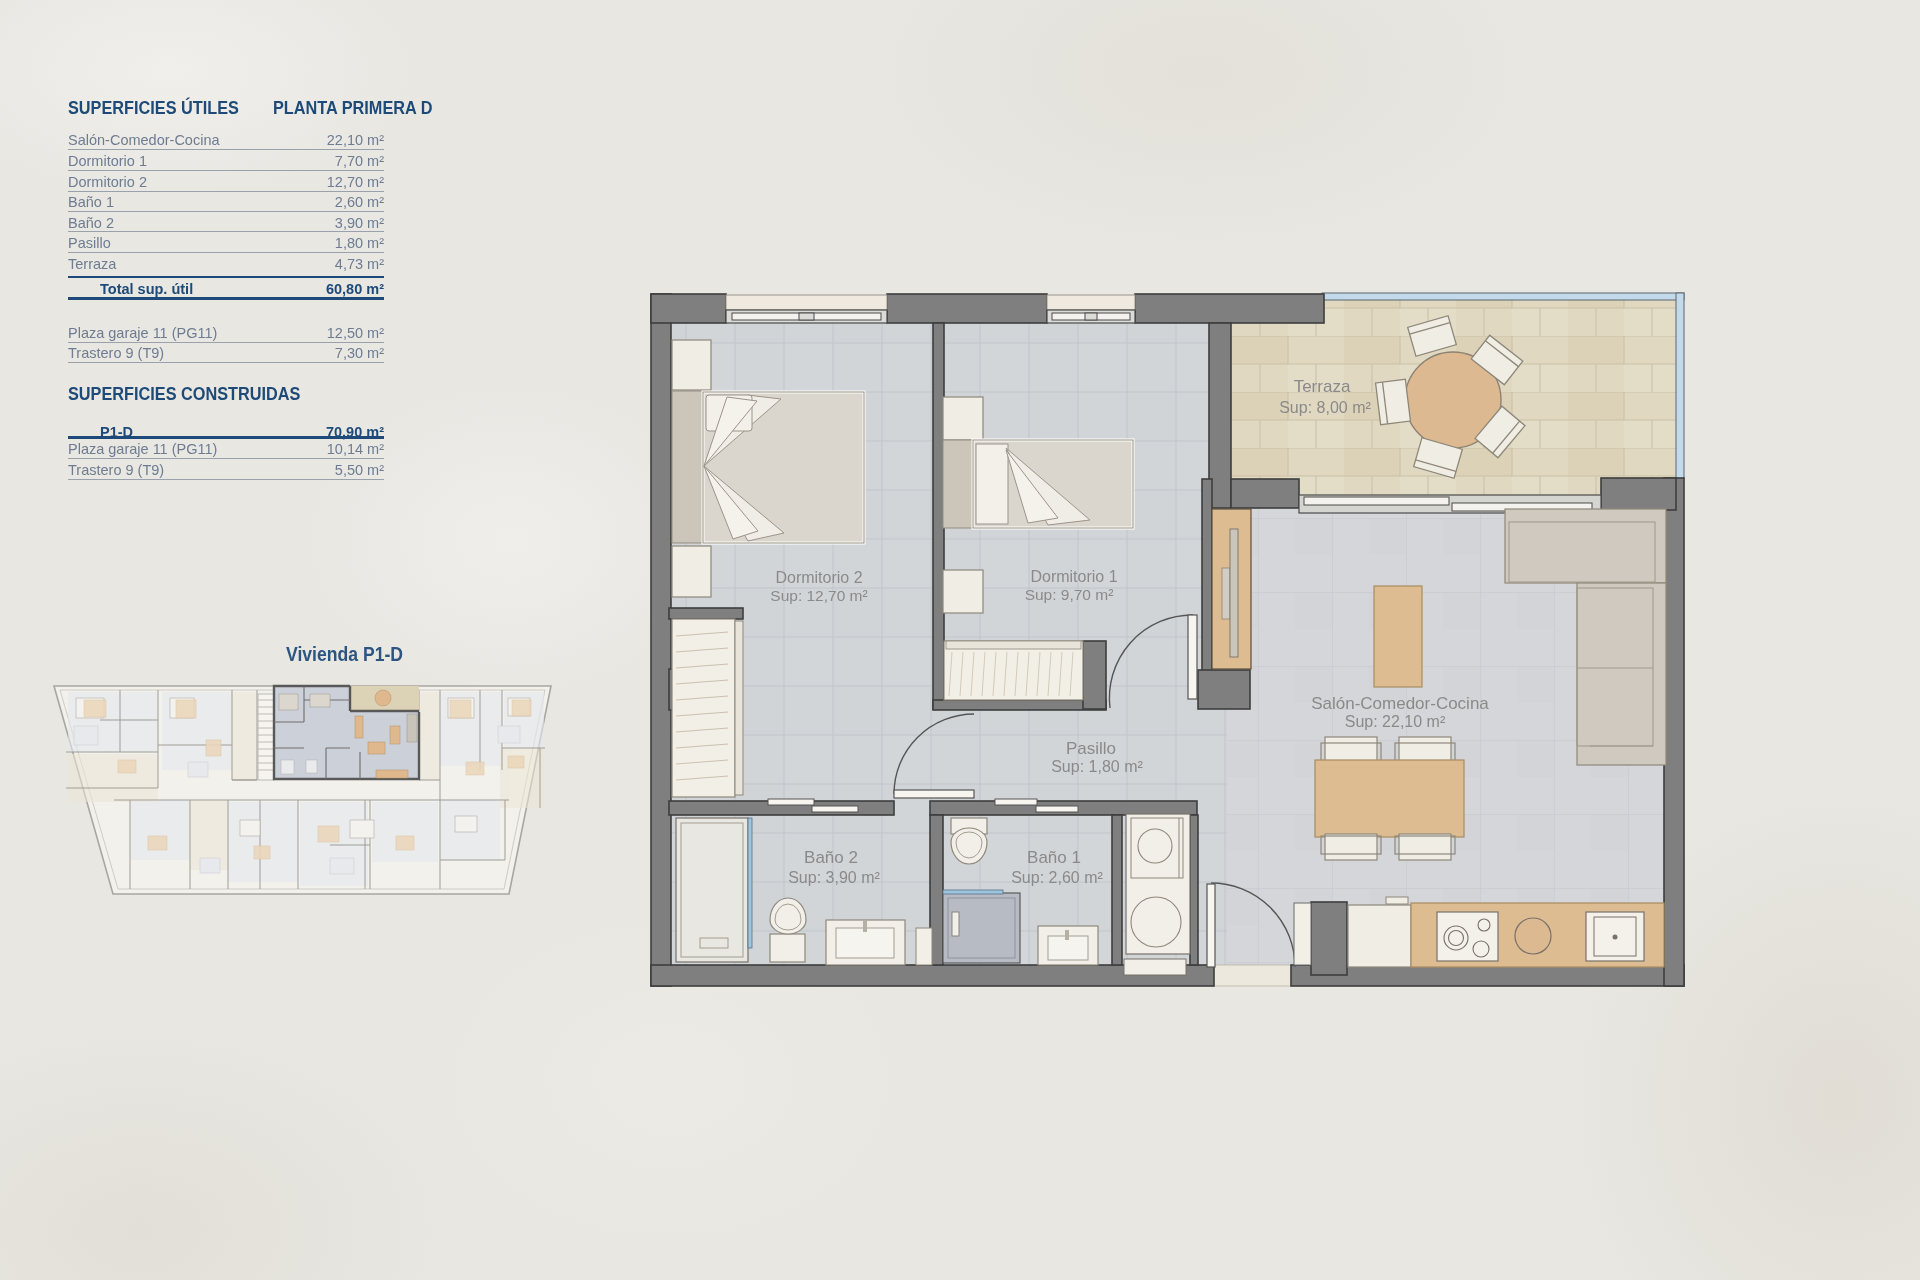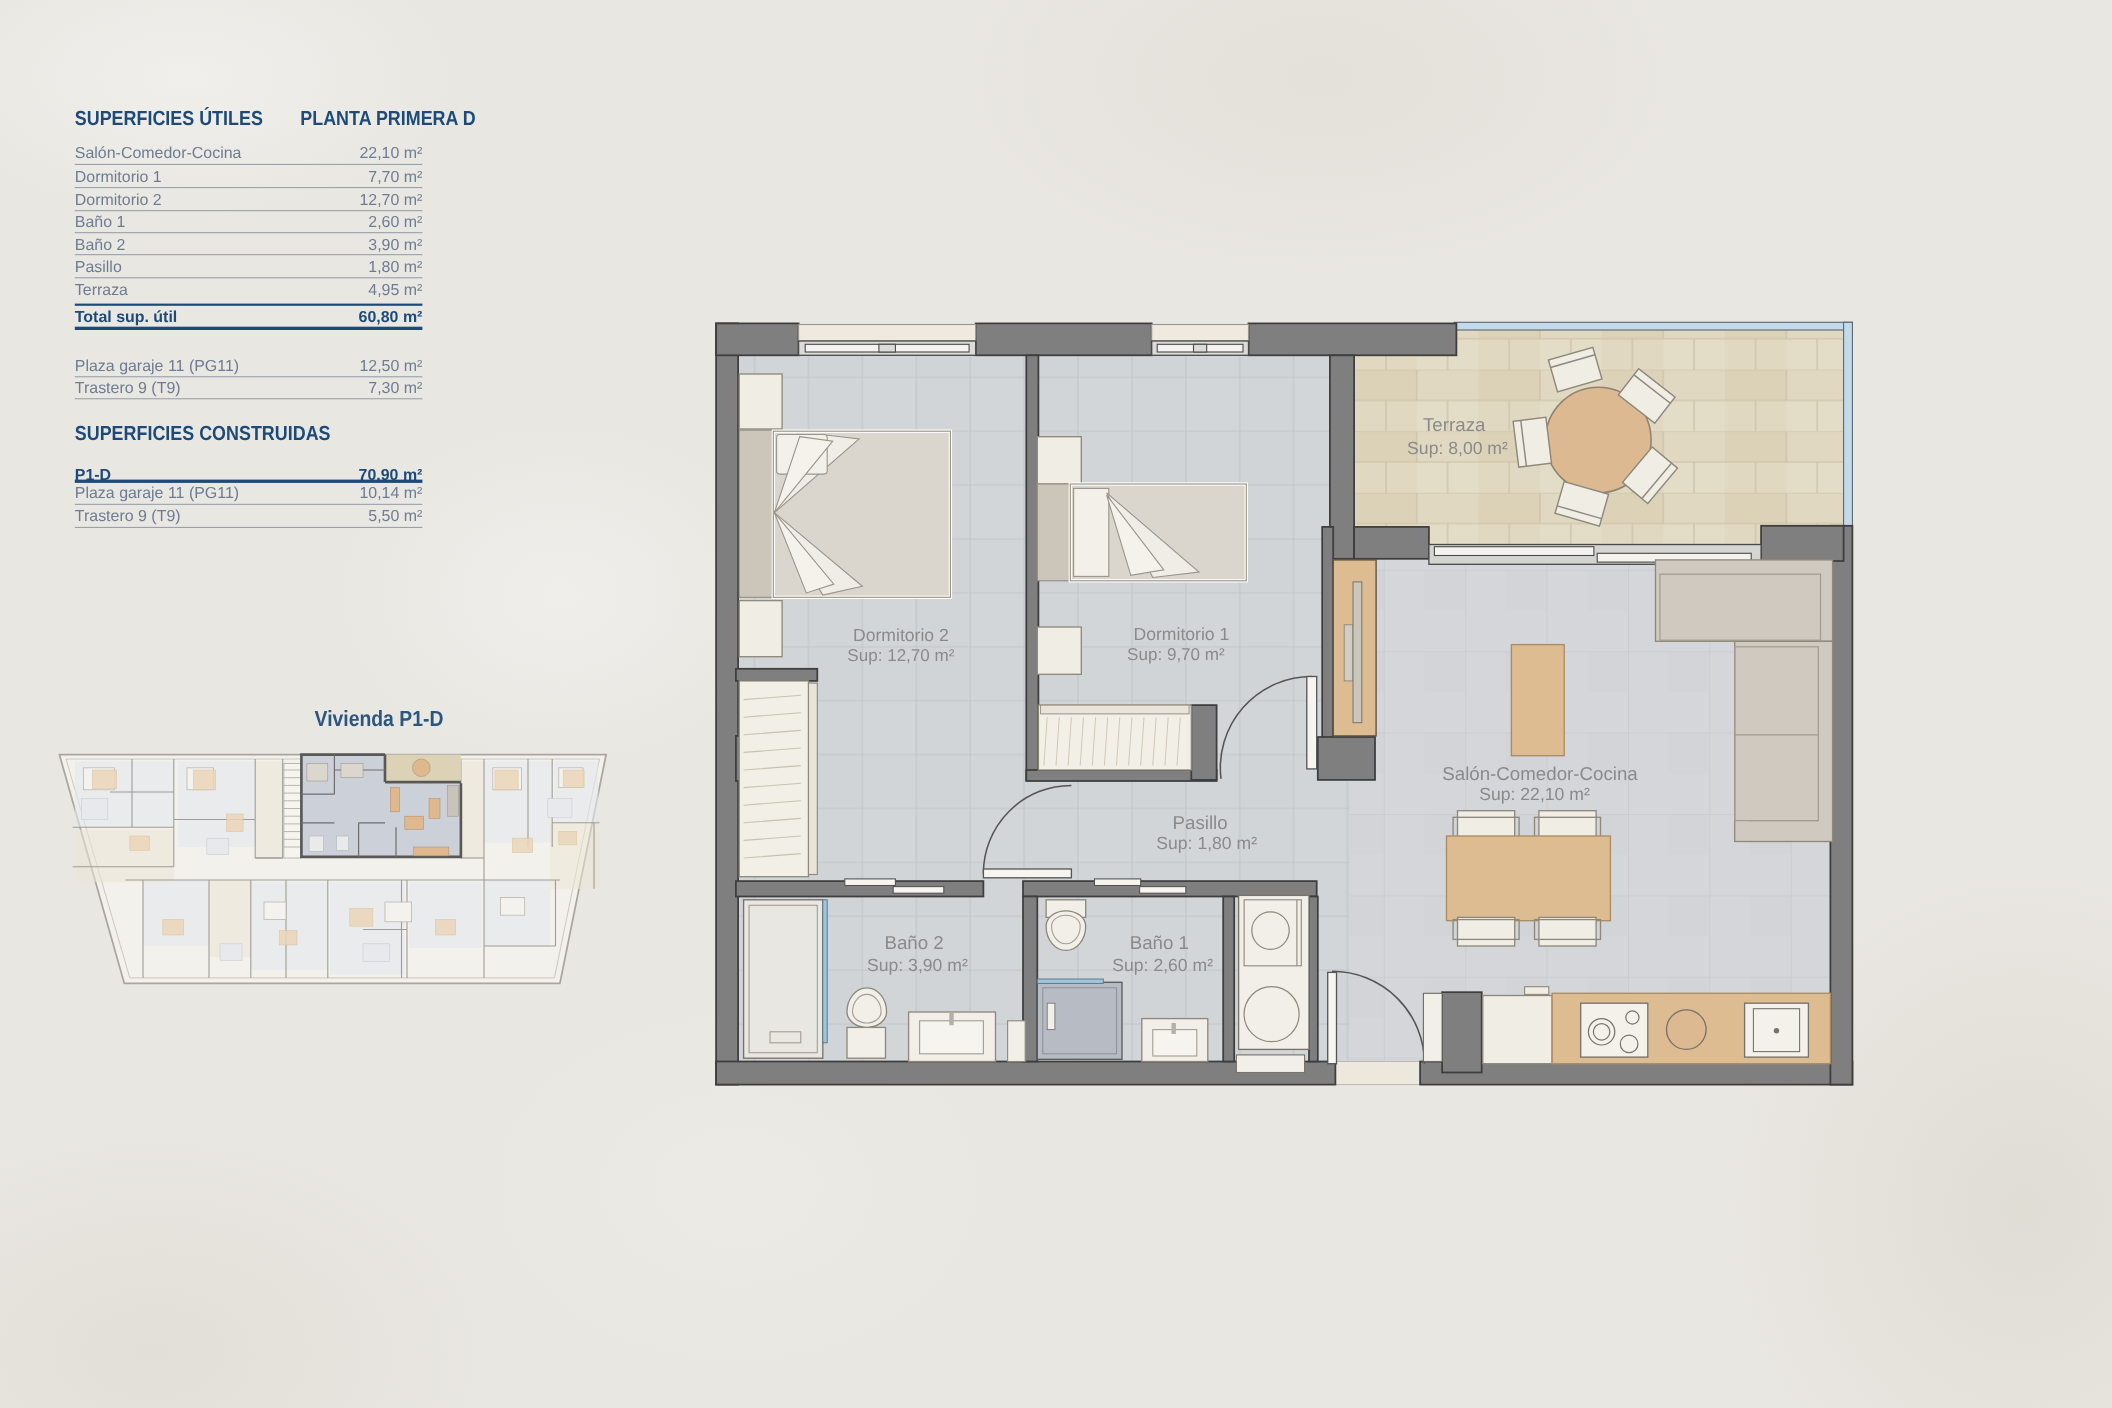--- a/index.html
+++ b/index.html
@@ -6,21 +6,21 @@
   body{width:1920px;height:1280px;position:relative;overflow:hidden;
        background:#e9e7e2;font-family:"Liberation Sans", sans-serif;}
   .wash{position:absolute;border-radius:50%;pointer-events:none;}
   #tables{position:absolute;left:0;top:0;}
   .hdr{position:absolute;font-weight:bold;font-size:18.5px;color:#1d4a78;white-space:nowrap;transform:scaleX(0.88);transform-origin:0 0;}
   .row{position:absolute;left:68px;width:316px;font-size:14.5px;color:#6e7c92;}
   .row .lab{position:absolute;left:0;bottom:0;white-space:nowrap;}
   .row .val{position:absolute;right:0;bottom:0;white-space:nowrap;}
   .rline{position:absolute;left:68px;width:316px;height:1px;background:#99a1ad;}
   .dline{position:absolute;left:68px;width:316px;height:3px;background:#1d4a78;}
-  .dk{color:#1d4a78;font-weight:bold;}
+  .dk{color:#1d4a78;font-weight:bold;margin-left:32px;}
 </style>
 </head>
 <body>
 
 <div class="wash" style="left:850px;top:-120px;width:700px;height:380px;background:radial-gradient(closest-side,#e2dfd8cc,#e2dfd800)"></div>
 <div class="wash" style="left:1560px;top:780px;width:560px;height:640px;background:radial-gradient(closest-side,#ddd9d0bb,#ddd9d000)"></div>
 <div class="wash" style="left:-180px;top:1020px;width:640px;height:420px;background:radial-gradient(closest-side,#dfdcd4bb,#dfdcd400)"></div>
 <div class="wash" style="left:300px;top:380px;width:420px;height:320px;background:radial-gradient(closest-side,#f2f0ecd0,#f2f0ec00)"></div>
 <div class="wash" style="left:-80px;top:-60px;width:500px;height:260px;background:radial-gradient(closest-side,#f3f1edcc,#f3f1ed00)"></div>
 <div class="wash" style="left:420px;top:900px;width:500px;height:360px;background:radial-gradient(closest-side,#eeece7aa,#eeece700)"></div>
@@ -56,21 +56,21 @@
       <span class="val">3,90 m²</span>
     </div>
   <div class="rline" style="top:231px;"></div>
   <div class="row" style="top:235px;height:16px;">
       <span class="lab">Pasillo</span>
       <span class="val">1,80 m²</span>
     </div>
   <div class="rline" style="top:252px;"></div>
   <div class="row" style="top:256px;height:16px;">
       <span class="lab">Terraza</span>
-      <span class="val">4,95 m²</span>
+      <span class="val">4,73 m²</span>
     </div>
   <div class="dline" style="top:276px;height:2px;"></div>
   <div class="row" style="top:281px;height:16px;">
       <span class="lab dk">Total sup. útil</span>
       <span class="val dk">60,80 m²</span>
     </div>
   <div class="dline" style="top:297px;"></div>
   <div class="row" style="top:325px;height:16px;">
       <span class="lab">Plaza garaje 11 (PG11)</span>
       <span class="val">12,50 m²</span>

